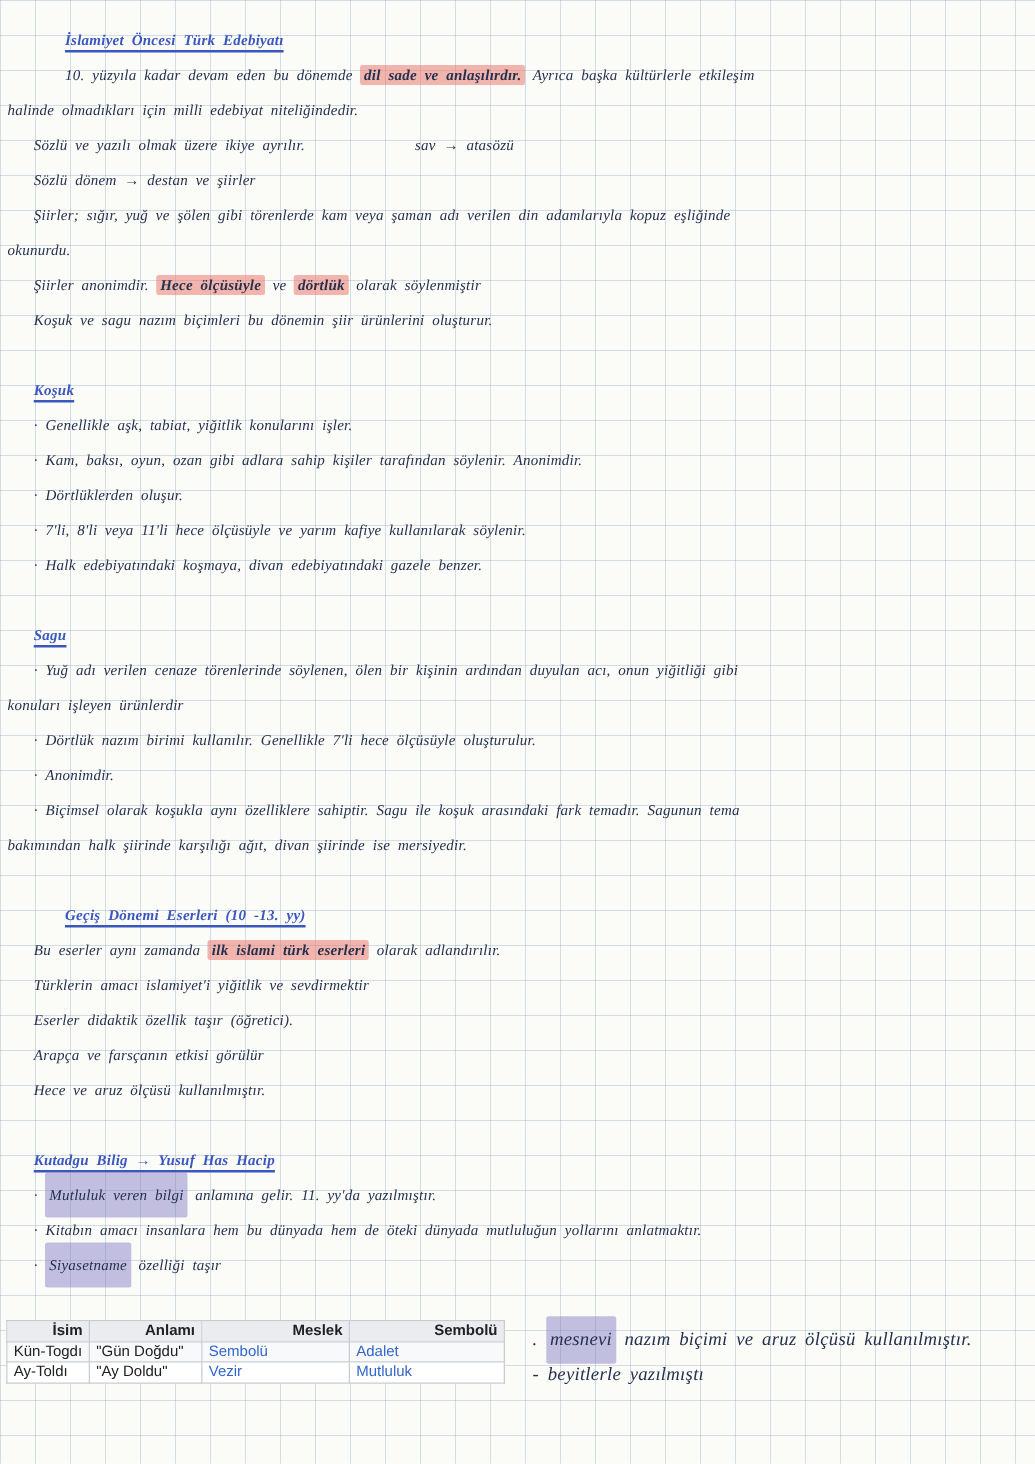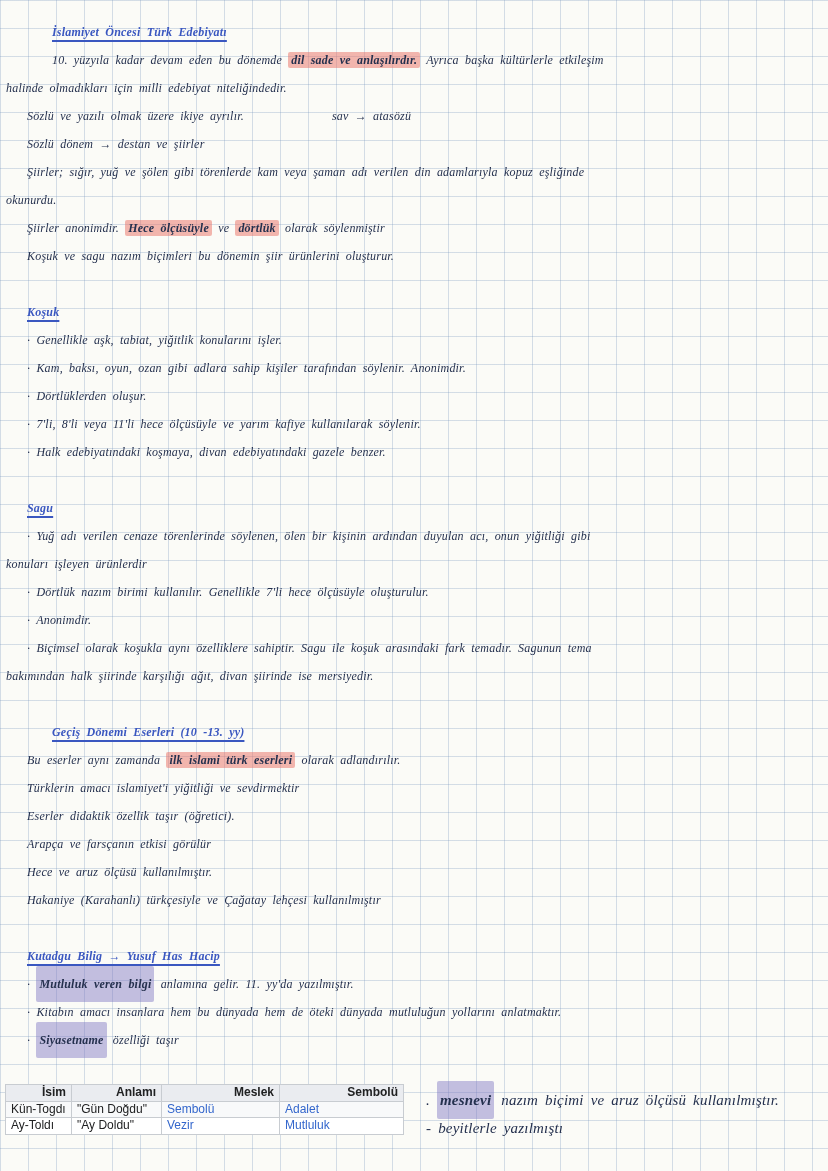--- a/index.html
+++ b/index.html
@@ -42,21 +42,21 @@
   .ind2{padding-left:52px;}
   .heading{font-weight:bold;}
   .heading .hd-underline{
     color:var(--heading);
     text-decoration:underline;
     text-decoration-thickness:1.5px;
     text-underline-offset:4px;
   }
   .s-plain{}
   .s-red{background:var(--hl_red);padding:1px 3px;border-radius:2px;font-weight:bold;}
-  .s-purple{background:var(--hl_purple);padding:11px 3px;border-radius:2px;font-weight:bold;}
+  .s-purple{background:var(--hl_purple);padding:11px 3px;border-radius:2px;font-weight:normal;}
   .s-link{color:var(--link);}
   .s-bold{font-weight:normal;}
 
   .bottom{
     display:flex;align-items:flex-start;gap:16px;
     padding:2px 0 0 5px;
   }
   table.kb{
     border-collapse:collapse;
     table-layout:fixed;
@@ -112,25 +112,24 @@
         <div class="line ind1"><span class="s-plain">· Yuğ adı verilen cenaze törenlerinde söylenen, ölen bir kişinin ardından duyulan acı, onun yiğitliği gibi</span></div>
         <div class="line ind0"><span class="s-plain">konuları işleyen ürünlerdir</span></div>
         <div class="line ind1"><span class="s-plain">· Dörtlük nazım birimi kullanılır. Genellikle 7'li hece ölçüsüyle oluşturulur.</span></div>
         <div class="line ind1"><span class="s-plain">· Anonimdir.</span></div>
         <div class="line ind1"><span class="s-plain">· Biçimsel olarak koşukla aynı özelliklere sahiptir. Sagu ile koşuk arasındaki fark temadır. Sagunun tema</span></div>
         <div class="line ind0"><span class="s-plain">bakımından halk şiirinde karşılığı ağıt, divan şiirinde ise mersiyedir.</span></div>
       </div>
       <div class="section">
         <div class="line heading ind2"><span class="hd-underline">Geçiş Dönemi Eserleri (10 -13. yy)</span></div>
         <div class="line ind1"><span class="s-plain">Bu eserler aynı zamanda </span><span class="s-red">ilk islami türk eserleri</span><span class="s-plain"> olarak adlandırılır.</span></div>
-        <div class="line ind1"><span class="s-plain">Türklerin amacı islamiyet'i yiğitliği ve sevdirmektir</span></div>
+        <div class="line ind1"><span class="s-plain">Türklerin amacı islamiyet'i yiğitlik ve sevdirmektir</span></div>
         <div class="line ind1"><span class="s-plain">Eserler didaktik özellik taşır (öğretici).</span></div>
         <div class="line ind1"><span class="s-plain">Arapça ve farsçanın etkisi görülür</span></div>
         <div class="line ind1"><span class="s-plain">Hece ve aruz ölçüsü kullanılmıştır.</span></div>
-        <div class="line ind1"><span class="s-plain">Hakaniye (Karahanlı) türkçesiyle ve Çağatay lehçesi kullanılmıştır</span></div>
       </div>
       <div class="section">
         <div class="line heading ind1"><span class="hd-underline">Kutadgu Bilig → Yusuf Has Hacip</span></div>
         <div class="line ind1"><span class="s-plain">· </span><span class="s-purple">Mutluluk veren bilgi</span><span class="s-plain"> anlamına gelir. 11. yy'da yazılmıştır.</span></div>
         <div class="line ind1"><span class="s-plain">· Kitabın amacı insanlara hem bu dünyada hem de öteki dünyada mutluluğun yollarını anlatmaktır.</span></div>
         <div class="line ind1"><span class="s-plain">· </span><span class="s-purple">Siyasetname</span><span class="s-plain"> özelliği taşır</span></div>
       </div>
     </div>
   <div class="bottom">
     <table class="kb">

